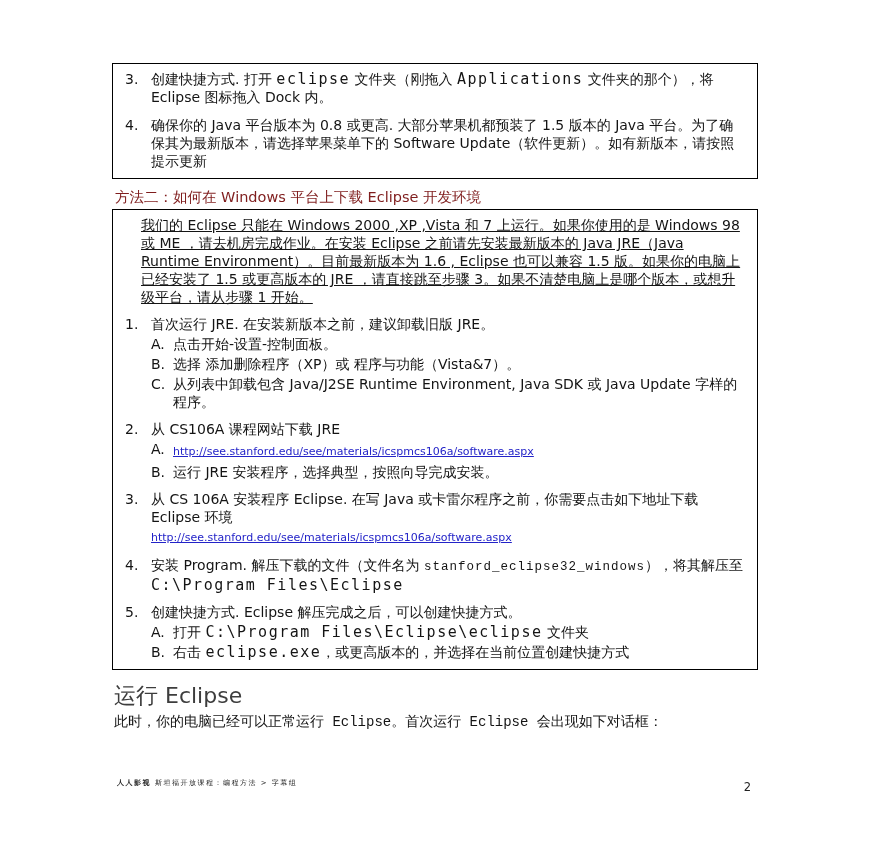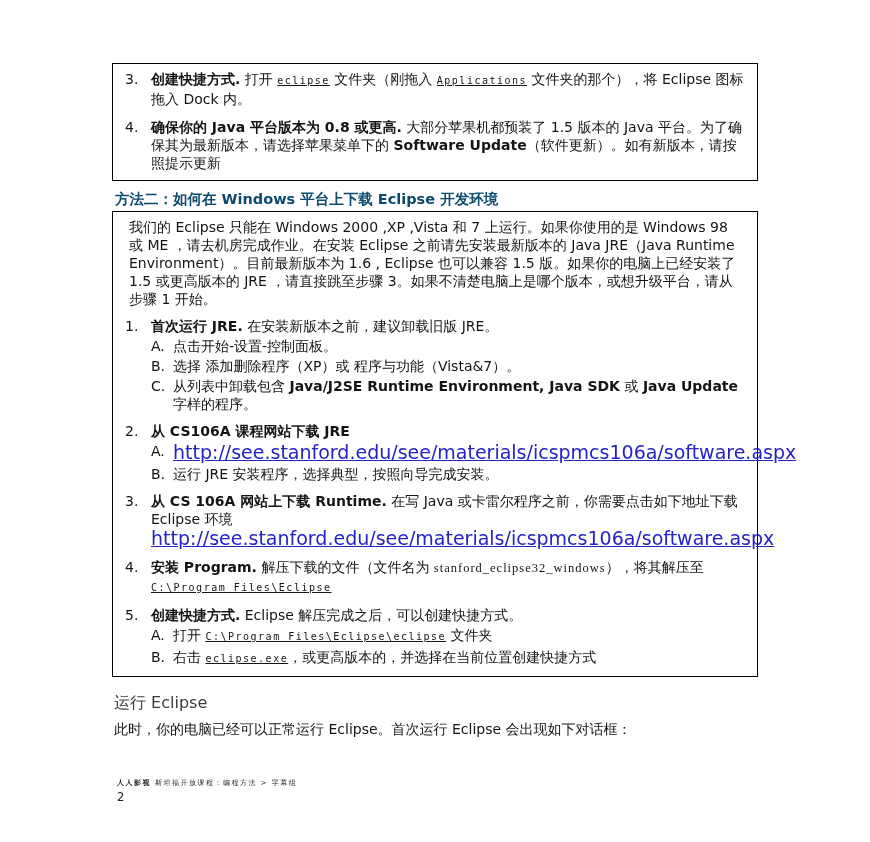--- a/index.html
+++ b/index.html
@@ -1,37 +1,37 @@
 <!DOCTYPE html>
 <html><head>
 <meta charset="utf-8">
 <style>
   html,body{margin:0;padding:0;background:#ffffff;}
   .page{position:relative;width:870px;height:842px;background:#ffffff;overflow:hidden;
         font-family:"DejaVu Sans","Liberation Sans",sans-serif;color:#141414;
         font-size:14px;line-height:18px;}
   .content{position:absolute;left:112px;top:63px;width:646px;}
   .box{border:1.5px solid #000;box-sizing:border-box;padding:6px 12px 8px 12px;}
-  .b{font-weight:700;}
-  .mono{font-family:"DejaVu Sans Mono","Liberation Mono",monospace;font-size:10px;letter-spacing:1.5px;text-decoration:underline;}
-  .monosm{font-family:Liberation Serif, serif;font-size:12.5px;letter-spacing:1px;}
-  .link{color:#2323c8;text-decoration:underline;font-size:19px;cursor:pointer;}
+  .b{font-weight:400;}
+  .mono{font-family:"DejaVu Sans Mono","Liberation Mono",monospace;font-size:15px;letter-spacing:1.5px;}
+  .monosm{font-family:Liberation Mono, monospace;font-size:12.5px;letter-spacing:1px;}
+  .link{color:#2323c8;text-decoration:underline;font-size:11px;cursor:pointer;}
   .item{display:flex;}
   .item + .item{margin-top:10px;}
   .num{flex:0 0 26px;}
   .letter{flex:0 0 22px;}
   .itembody{flex:1;}
   .sub{display:flex;margin-top:2px;}
-  .h2{font-size:14.5px;font-weight:700;margin:9px 0 3px 3px;color:#0c4a6e;}
-  .intro{margin:0 0 7px 4px;}
+  .h2{font-size:14.5px;font-weight:400;margin:9px 0 3px 3px;color:#7f1d1d;}
+  .intro{margin:0 0 7px 16px;text-decoration:underline;}
   .step{display:flex;margin-top:9px;}
-  .h1{font-size:16px;font-weight:400;color:#3d3d3d;margin:14px 0 5px 2px;line-height:24px;}
-  .runbody{margin:0 0 0 2px;}
+  .h1{font-size:22px;font-weight:400;color:#3d3d3d;margin:14px 0 5px 2px;line-height:24px;}
+  .runbody{margin:0 0 0 2px;font-family:Liberation Mono, monospace;}
   .footer{position:absolute;left:117px;top:778px;width:638px;display:flex;
-          justify-content:space-between;align-items:flex-start;flex-direction:column;}
+          justify-content:space-between;align-items:flex-start;}
   .footer-left{font-size:7px;letter-spacing:1.5px;color:#1c1c1c;line-height:10px;}
   .logo{font-weight:700;margin-right:4px;}
   .pagenum{font-size:11.5px;color:#222;margin-right:4px;}
   .linkline{margin-top:1px;}
 </style>
 </head>
 <body>
 
 <div class="page">
   <div class="content">
@@ -90,21 +90,21 @@
           <div class="sub">
             <span class="letter">B.</span>
             <div class="itembody"><span>运行 JRE 安装程序，选择典型，按照向导完成安装。</span></div>
           </div>
         </div>
       </div>
 
       <div class="step">
         <span class="num">3.</span>
         <div class="itembody">
-          <span class="b">从 CS 106A 网站上下载 Runtime.</span><span> 在写 Java 或卡雷尔程序之前，你需要点击如下地址下载 Eclipse 环境</span>
+          <span class="b">从 CS 106A 安装程序 Eclipse.</span><span> 在写 Java 或卡雷尔程序之前，你需要点击如下地址下载 Eclipse 环境</span>
           <div class="linkline"><a class="link">http://see.stanford.edu/see/materials/icspmcs106a/software.aspx</a></div>
         </div>
       </div>
 
       <div class="step">
         <span class="num">4.</span>
         <div class="itembody">
           <span class="b">安装 Program.</span><span> 解压下载的文件（文件名为 </span><span class="monosm">stanford_eclipse32_windows</span><span>），将其解压至 </span><span class="mono">C:\Program Files\Eclipse</span>
         </div>
       </div>

